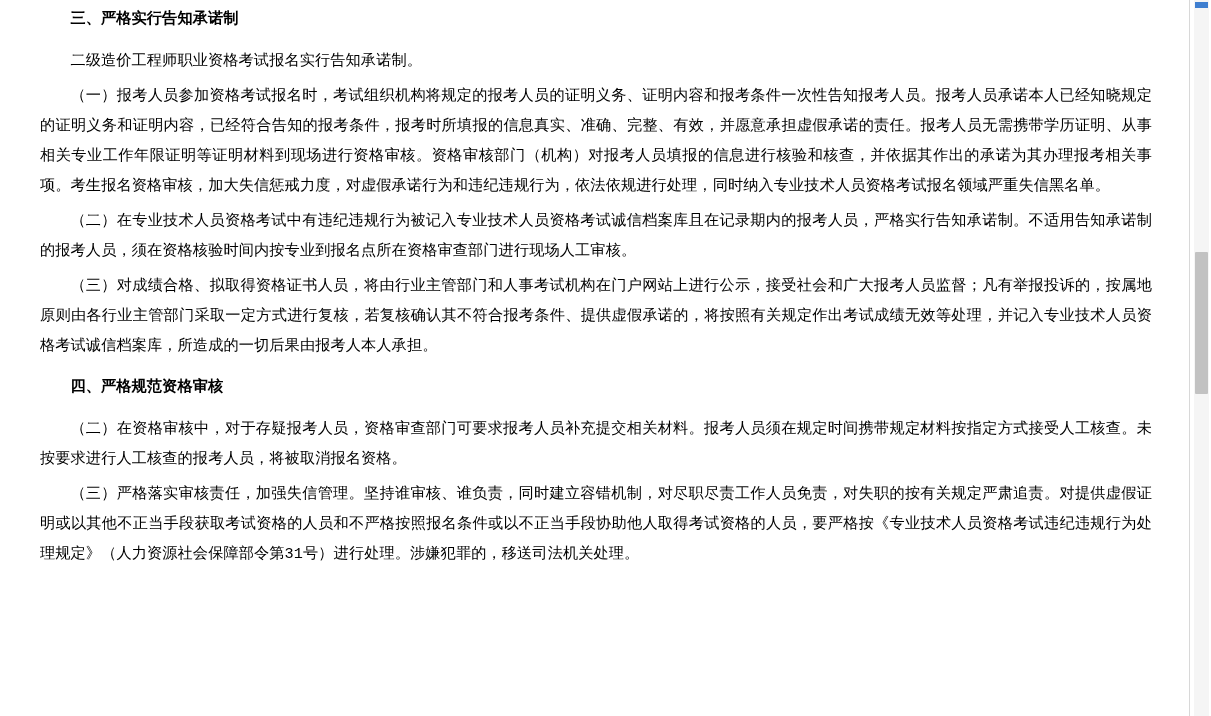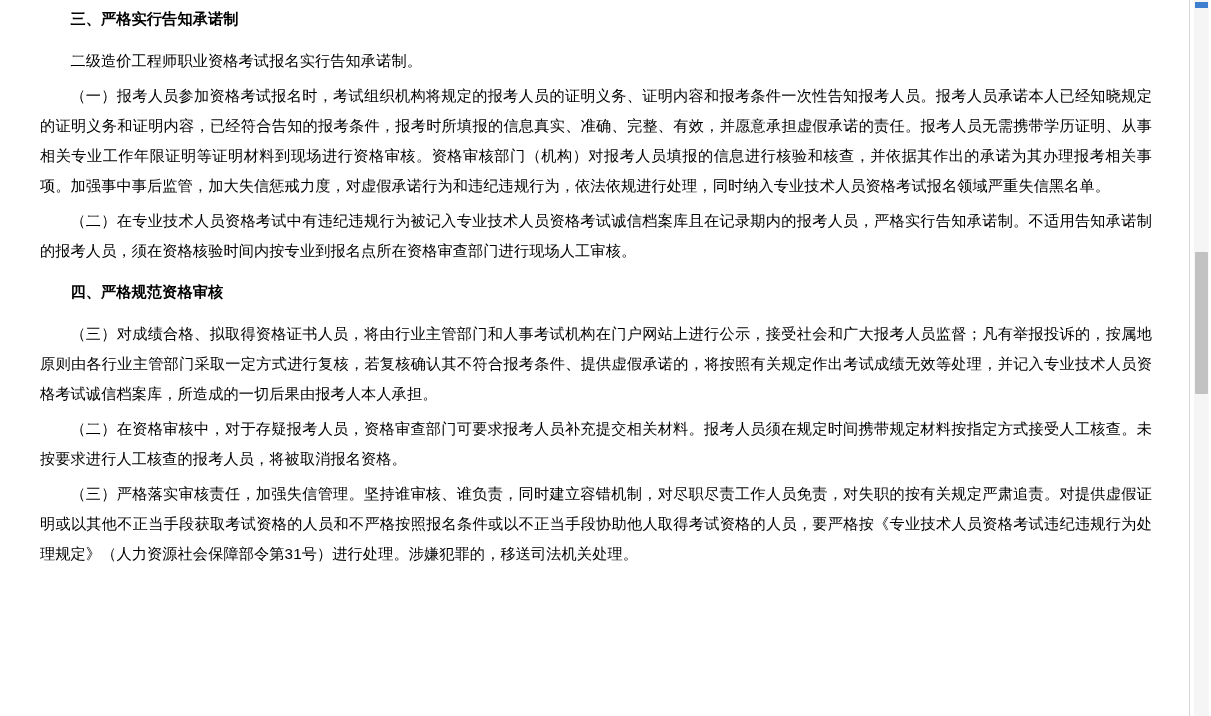--- a/index.html
+++ b/index.html
@@ -22,20 +22,21 @@
   }
   .doc-body {
     position: absolute;
     left: 0;
     top: 0;
     width: 1190px;
     height: 716px;
     padding: 4px 38px 9px 40px;
     box-sizing: border-box;
     overflow: hidden;
+    font-family: Liberation Mono, monospace;
   }
   .para {
     font-size: 15.2px;
     line-height: 30px;
     color: #000000;
     text-align: justify;
     text-justify: inter-ideograph;
     margin: 0 0 5px 0;
     letter-spacing: 0.1px;
   }
@@ -86,24 +87,24 @@
   }
 </style>
 </head>
 <body>
 
 <div class="page">
 
   <div class="doc-body">
     <p class="para heading">三、严格实行告知承诺制</p>
     <p class="para indent">二级造价工程师职业资格考试报名实行告知承诺制。</p>
-    <p class="para indent">（一）报考人员参加资格考试报名时，考试组织机构将规定的报考人员的证明义务、证明内容和报考条件一次性告知报考人员。报考人员承诺本人已经知晓规定的证明义务和证明内容，已经符合告知的报考条件，报考时所填报的信息真实、准确、完整、有效，并愿意承担虚假承诺的责任。报考人员无需携带学历证明、从事相关专业工作年限证明等证明材料到现场进行资格审核。资格审核部门（机构）对报考人员填报的信息进行核验和核查，并依据其作出的承诺为其办理报考相关事项。加强事中事后监管，加大失信惩戒力度，对虚假承诺行为和违纪违规行为，依法依规进行处理，同时纳入专业技术人员资格考试报名领域严重失信黑名单。</p>
+    <p class="para indent">（一）报考人员参加资格考试报名时，考试组织机构将规定的报考人员的证明义务、证明内容和报考条件一次性告知报考人员。报考人员承诺本人已经知晓规定的证明义务和证明内容，已经符合告知的报考条件，报考时所填报的信息真实、准确、完整、有效，并愿意承担虚假承诺的责任。报考人员无需携带学历证明、从事相关专业工作年限证明等证明材料到现场进行资格审核。资格审核部门（机构）对报考人员填报的信息进行核验和核查，并依据其作出的承诺为其办理报考相关事项。考生报名资格审核，加大失信惩戒力度，对虚假承诺行为和违纪违规行为，依法依规进行处理，同时纳入专业技术人员资格考试报名领域严重失信黑名单。</p>
     <p class="para indent">（二）在专业技术人员资格考试中有违纪违规行为被记入专业技术人员资格考试诚信档案库且在记录期内的报考人员，严格实行告知承诺制。不适用告知承诺制的报考人员，须在资格核验时间内按专业到报名点所在资格审查部门进行现场人工审核。</p>
+    <p class="para indent">（三）对成绩合格、拟取得资格证书人员，将由行业主管部门和人事考试机构在门户网站上进行公示，接受社会和广大报考人员监督；凡有举报投诉的，按属地原则由各行业主管部门采取一定方式进行复核，若复核确认其不符合报考条件、提供虚假承诺的，将按照有关规定作出考试成绩无效等处理，并记入专业技术人员资格考试诚信档案库，所造成的一切后果由报考人本人承担。</p>
     <p class="para heading spaced-top">四、严格规范资格审核</p>
-    <p class="para indent">（三）对成绩合格、拟取得资格证书人员，将由行业主管部门和人事考试机构在门户网站上进行公示，接受社会和广大报考人员监督；凡有举报投诉的，按属地原则由各行业主管部门采取一定方式进行复核，若复核确认其不符合报考条件、提供虚假承诺的，将按照有关规定作出考试成绩无效等处理，并记入专业技术人员资格考试诚信档案库，所造成的一切后果由报考人本人承担。</p>
     <p class="para indent">（二）在资格审核中，对于存疑报考人员，资格审查部门可要求报考人员补充提交相关材料。报考人员须在规定时间携带规定材料按指定方式接受人工核查。未按要求进行人工核查的报考人员，将被取消报名资格。</p>
     <p class="para indent">（三）严格落实审核责任，加强失信管理。坚持谁审核、谁负责，同时建立容错机制，对尽职尽责工作人员免责，对失职的按有关规定严肃追责。对提供虚假证明或以其他不正当手段获取考试资格的人员和不严格按照报名条件或以不正当手段协助他人取得考试资格的人员，要严格按《专业技术人员资格考试违纪违规行为处理规定》（人力资源社会保障部令第31号）进行处理。涉嫌犯罪的，移送司法机关处理。</p>
   </div>
 
   <div class="right-rail">
     <div class="rail-scrollbar"></div>
     <div class="rail-marker"></div>
     <div class="rail-thumb"></div>
   </div>
 

